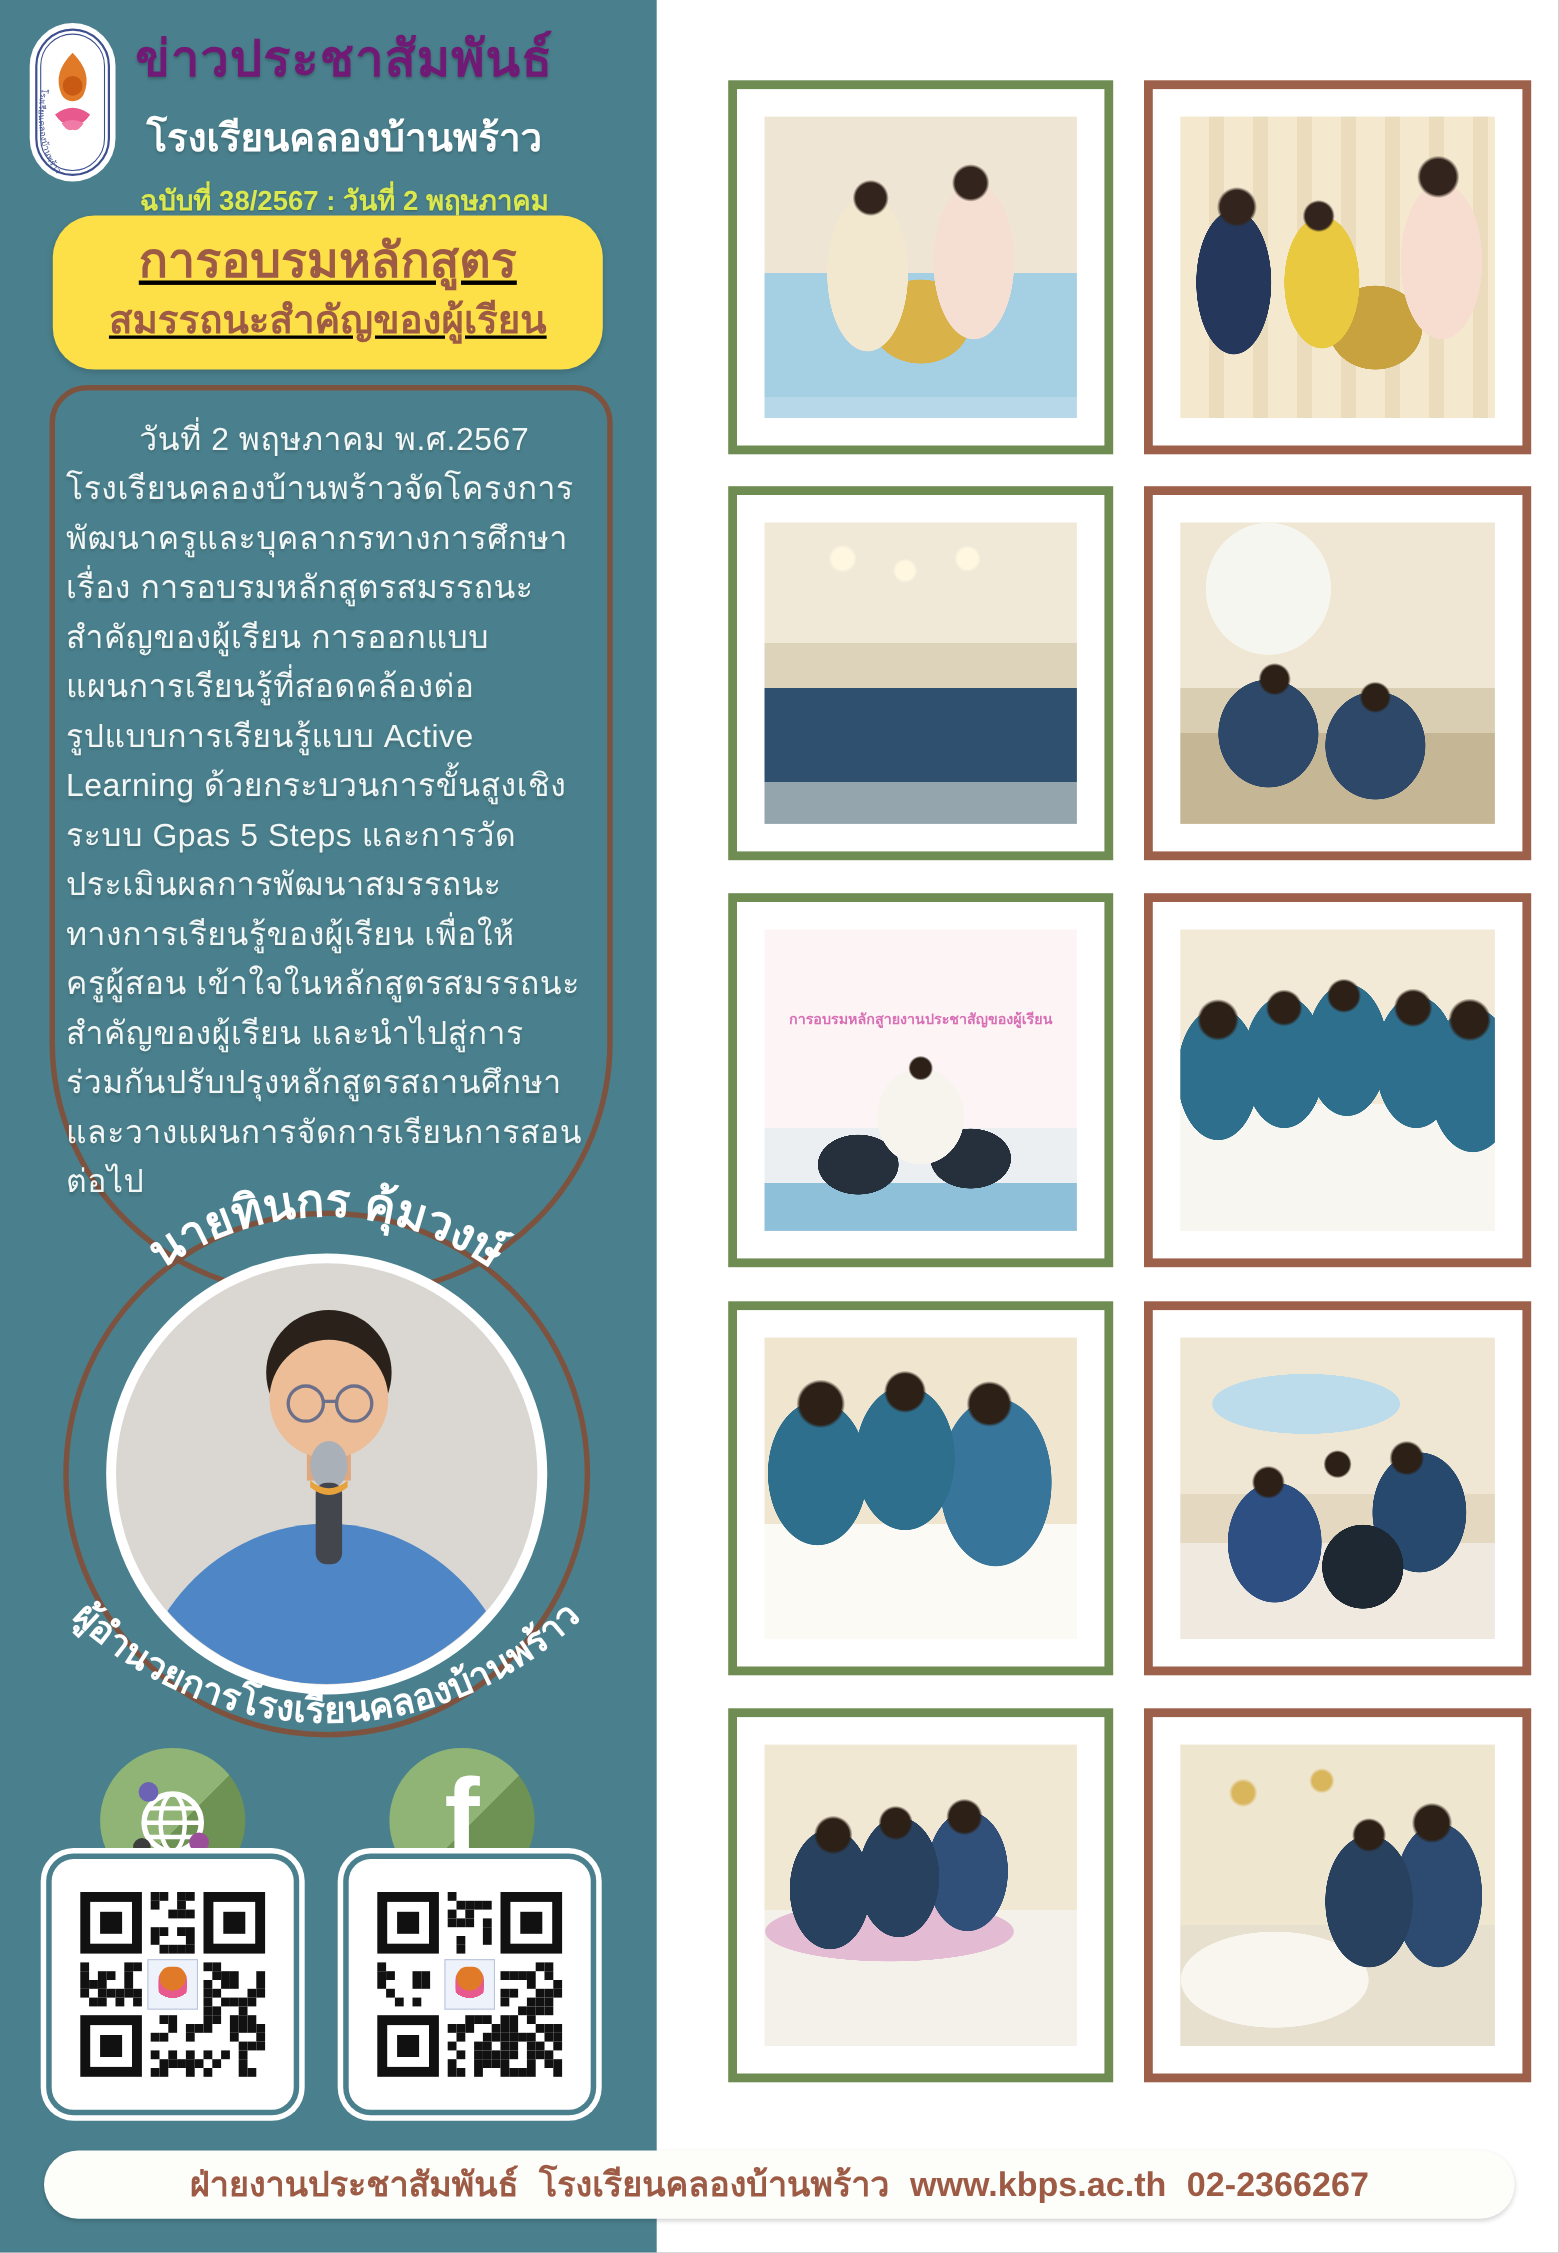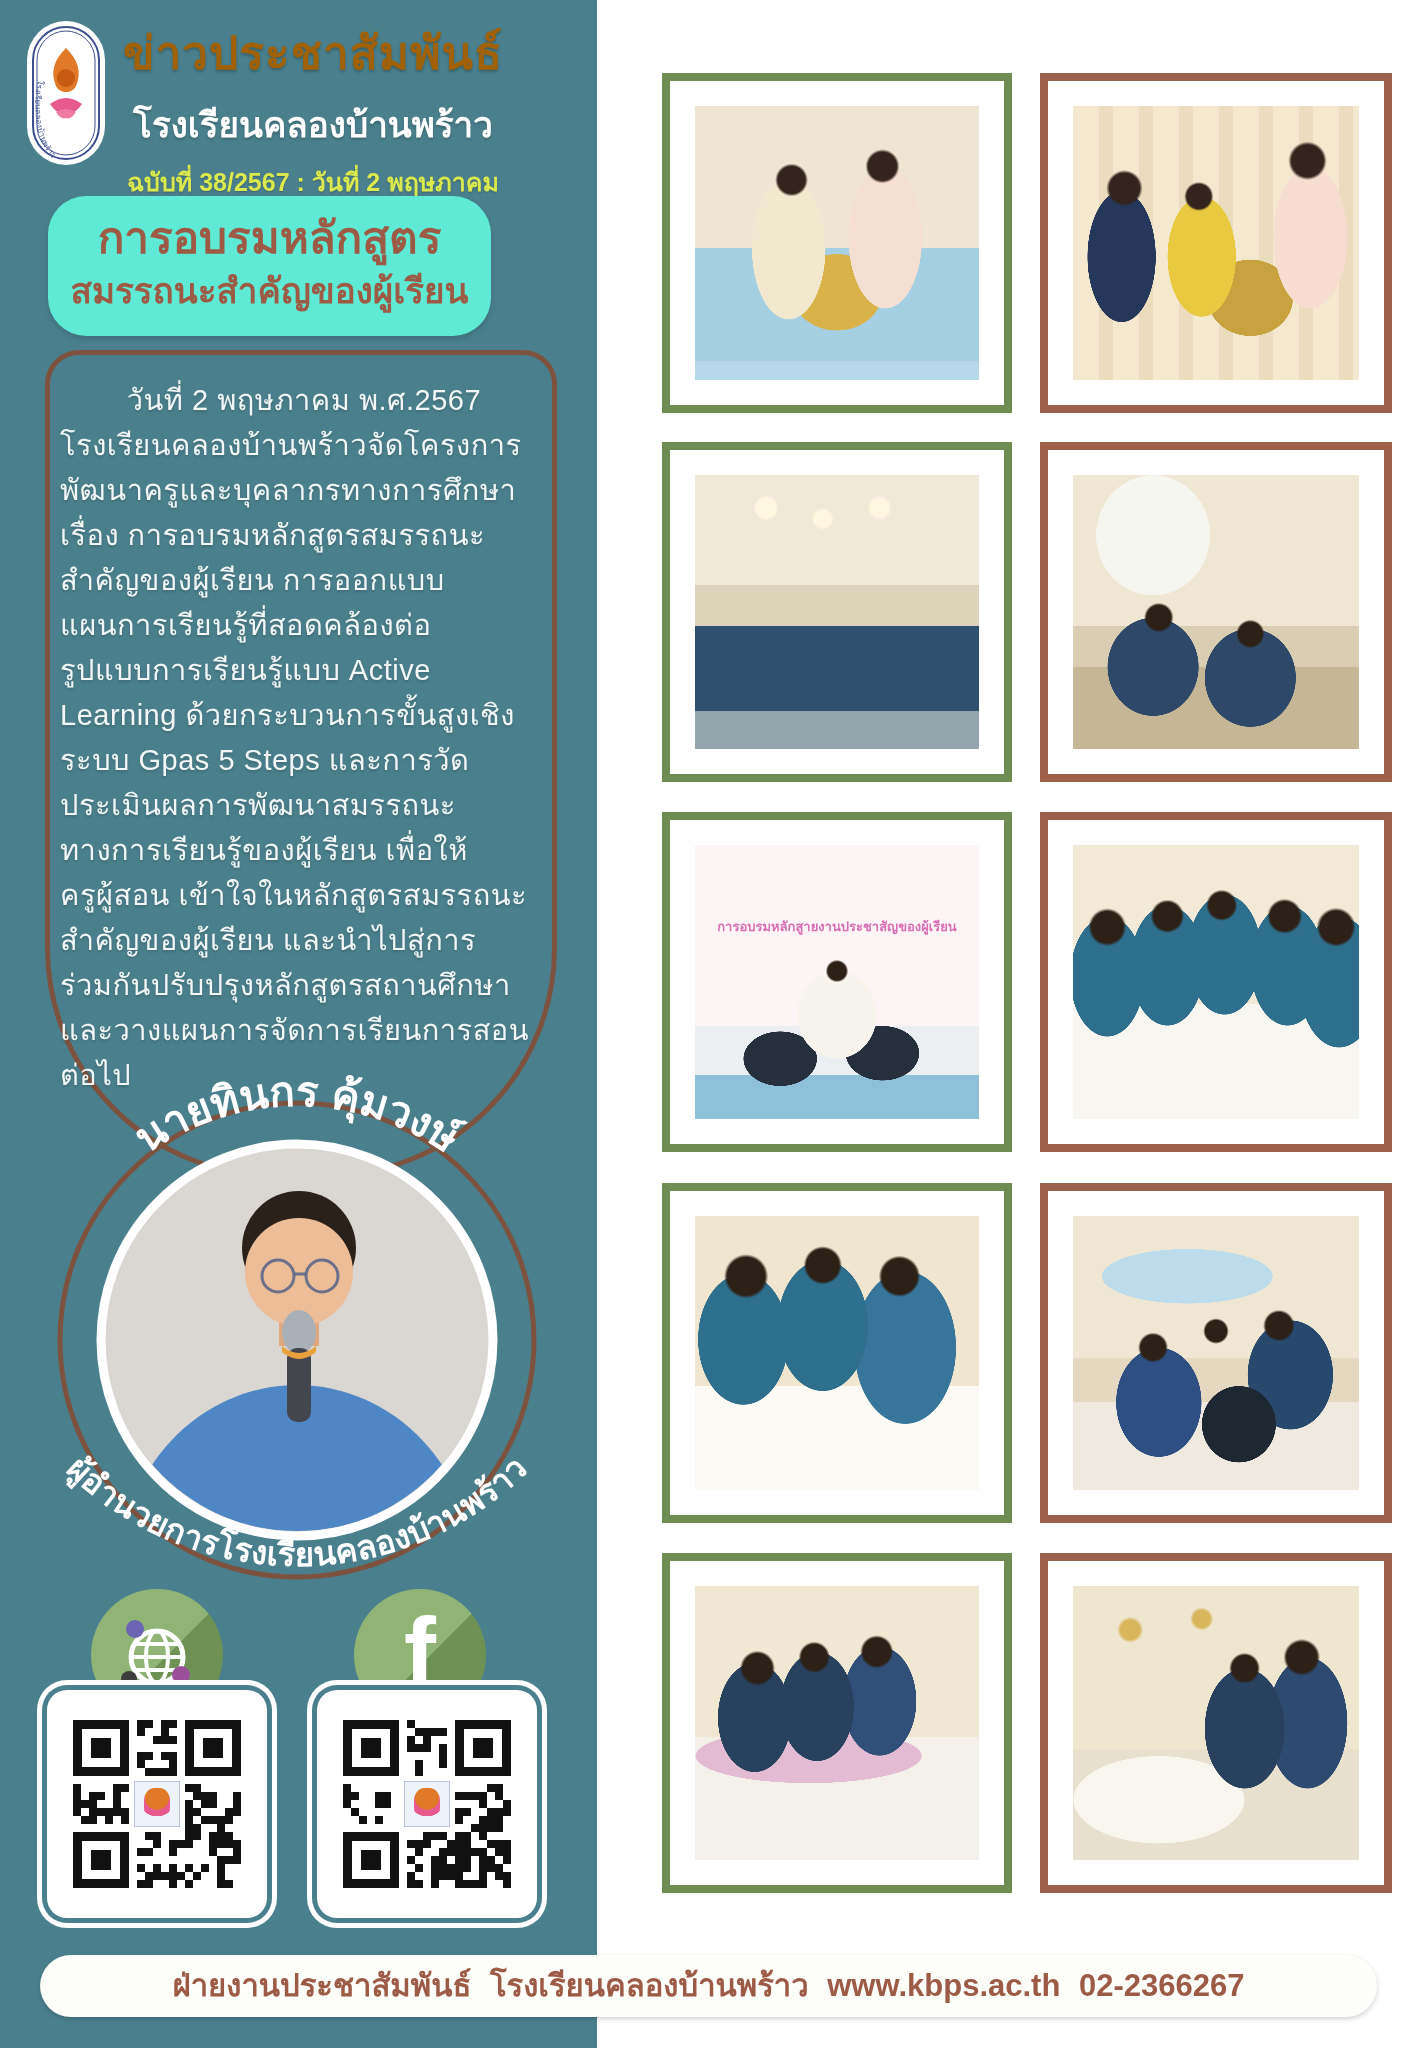--- a/index.html
+++ b/index.html
@@ -2,25 +2,25 @@
 <html><head>
 <meta charset="utf-8">
 <style>
   html,body{margin:0;padding:0;background:#9aa0a6;}
   *{box-sizing:border-box;font-family:"Liberation Sans",sans-serif;}
   #root{position:relative;width:1417px;height:2048px;background:#ffffff;overflow:hidden;margin:0 auto;}
   
   .sidebar{position:absolute;left:0;top:0;width:597px;height:2048px;background:#4a808d;z-index:0;}
   .logo-badge{position:absolute;left:26px;top:20px;width:80px;height:146px;z-index:2;}
   .header-text{position:absolute;left:98px;top:16px;width:430px;text-align:center;z-index:2;}
-  .hd-title{font-size:46px;font-weight:800;color:#a16207;letter-spacing:1px;text-shadow:0 2px 3px rgba(0,0,0,.25);}
+  .hd-title{font-size:46px;font-weight:800;color:#701a75;letter-spacing:1px;text-shadow:0 2px 3px rgba(0,0,0,.25);}
   .hd-sub{font-size:35px;font-weight:800;color:#ffffff;margin-top:8px;text-shadow:0 2px 3px rgba(0,0,0,.2);}
   .hd-issue{font-size:25px;font-weight:700;color:#dbe94f;margin-top:10px;text-shadow:0 1px 2px rgba(0,0,0,.25);}
-  .headline-card{position:absolute;left:48px;top:196px;width:443px;height:140px;background:#5eead4;border-radius:38px;z-index:2;
-    display:flex;flex-direction:column;justify-content:center;align-items:center;box-shadow:0 3px 6px rgba(0,0,0,.15);}
+  .headline-card{position:absolute;left:48px;top:196px;width:500px;height:140px;background:#fde047;border-radius:38px;z-index:2;
+    display:flex;flex-direction:column;justify-content:center;align-items:center;box-shadow:0 3px 6px rgba(0,0,0,.15);text-decoration:underline;}
   .headline-1{font-size:44px;font-weight:800;color:#9d5a44;line-height:1.1;}
   .headline-2{font-size:35px;font-weight:800;color:#9d5a44;margin-top:1px;}
   .body-card{position:absolute;left:45px;top:350px;width:512px;height:828px;border:5px solid #7d5340;
     border-radius:34px 34px 230px 230px;z-index:1;}
   .body-text{position:absolute;left:60px;top:378px;width:478px;color:#f2f7f6;font-size:29px;line-height:45px;
     white-space:pre-wrap;text-indent:2.3em;letter-spacing:.5px;z-index:2;text-shadow:0 2px 3px rgba(0,0,0,.18);}
   .dir-svg{position:absolute;left:0;top:0;width:597px;height:2048px;z-index:3;pointer-events:none;}
   
   .soc{position:absolute;width:132px;height:132px;border-radius:50%;z-index:4;
     background:linear-gradient(135deg,#8fb475 54%,#6d9254 54%);display:flex;align-items:center;justify-content:center;}

